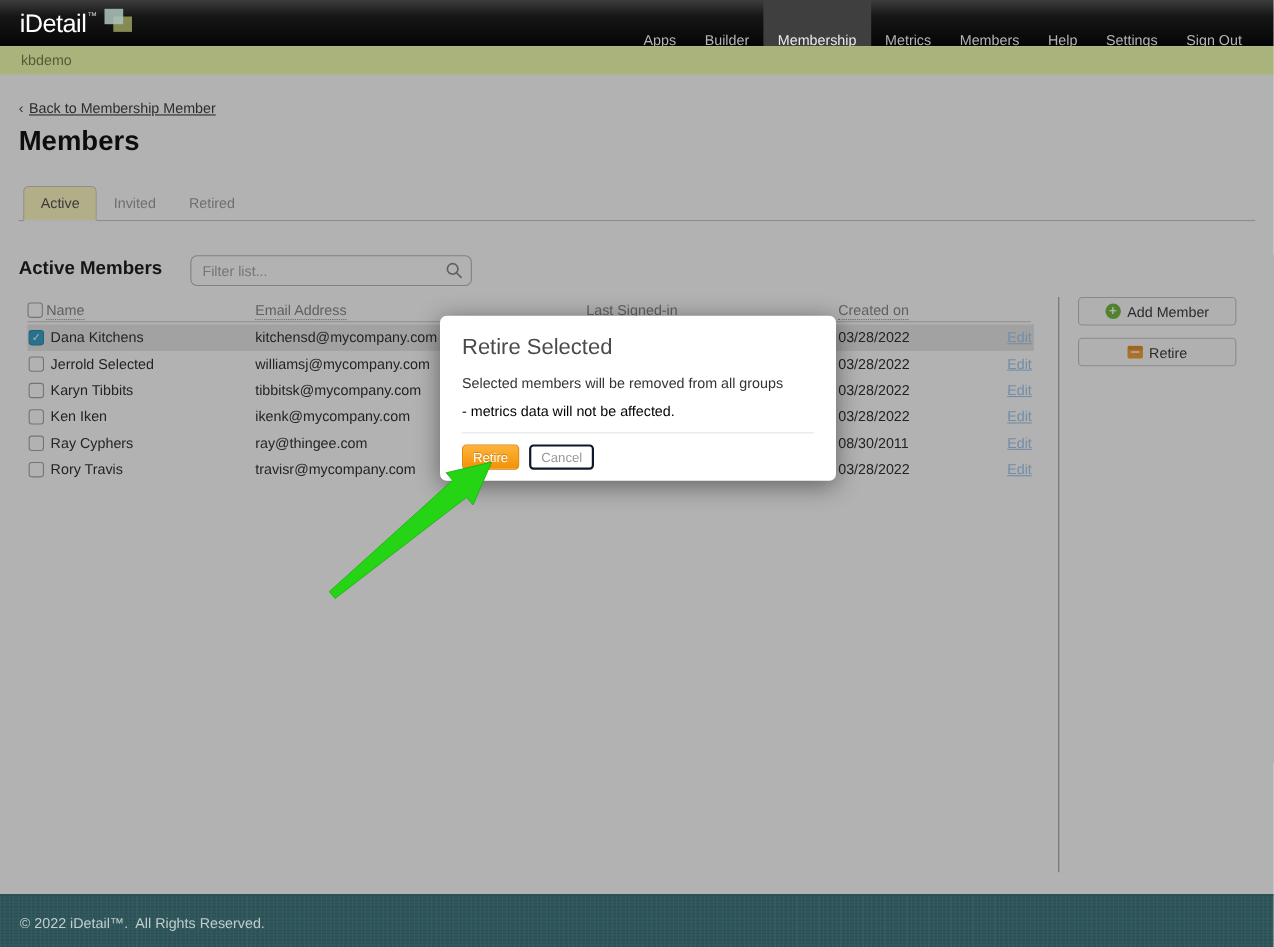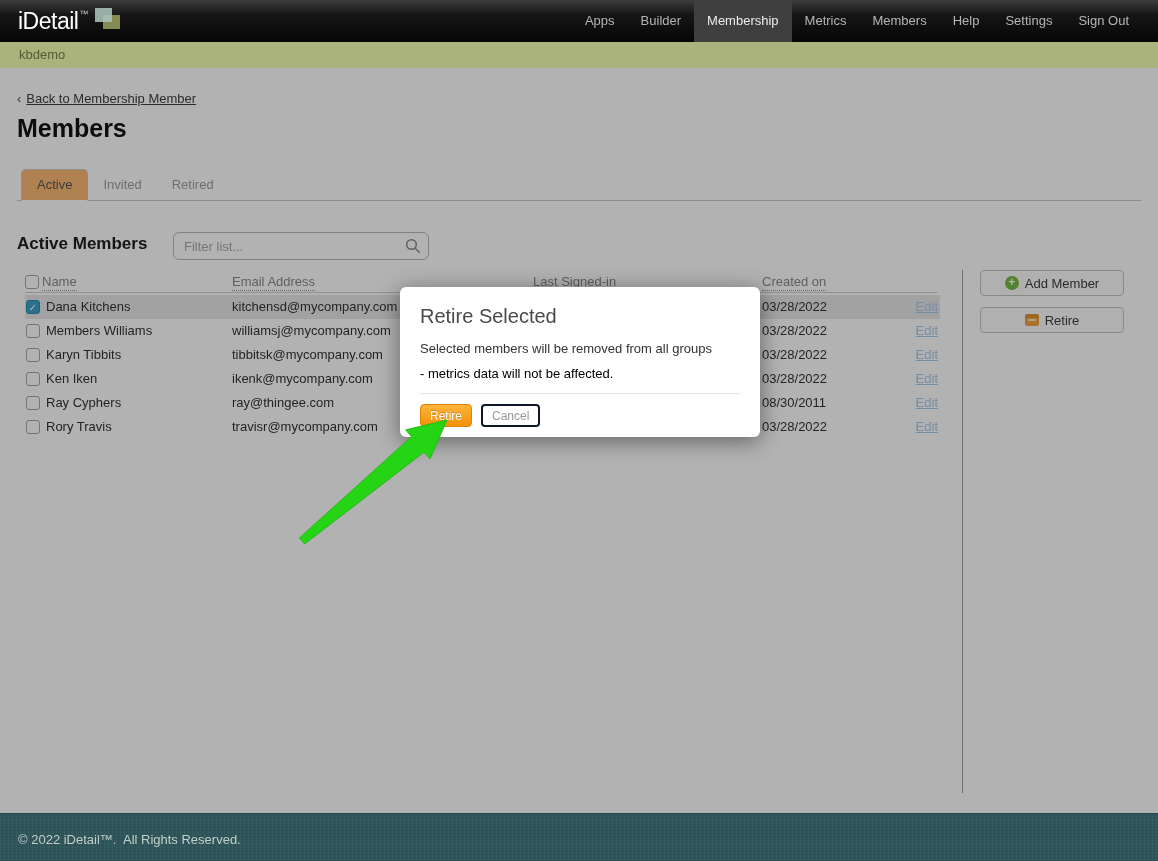--- a/index.html
+++ b/index.html
@@ -15,41 +15,41 @@
     background:linear-gradient(180deg,#3d3d3d 0%,#161616 35%,#050505 100%);
     display:flex; align-items:center; z-index:3;
   }
   .logo { display:flex; align-items:flex-start; margin-left:18px; cursor:default; }
   .logo-text { color:#fff; font-size:23px; letter-spacing:-0.5px; line-height:30px; }
   .logo-tm { color:#cfcfcf; font-size:9px; margin:3px 2px 0 1px; }
   .logo-icon { position:relative; width:30px; height:26px; margin-left:4px; }
   .logo-icon .sq-back { position:absolute; left:9px; top:9px; width:17px; height:14px; background:#8b9156; opacity:.95; }
   .logo-icon .sq-front { position:absolute; left:1px; top:2px; width:17px; height:14px; background:#a9c2ba; opacity:.88; }
   .nav-items { margin-left:auto; margin-right:16px; display:flex; height:42px; align-items:stretch; }
-  .nav-item { color:#b5b5b5; font-size:13px; line-height:42px; padding:0 13px; cursor:pointer; }
+  .nav-item { color:#b5b5b5; font-size:13px; line-height:42px; padding:16px 13px; cursor:pointer; }
   .nav-item.active { background:#3f3f3f; color:#ececec; }
 
   
   .subheader {
     position:absolute; top:42px; left:0; width:100%; height:26px;
     background:#a9b37b; color:#565b36; font-size:13px; line-height:26px; padding-left:19px; z-index:3;
   }
 
   
   .content { position:absolute; top:68px; left:0; width:100%; height:745px; background:#fff; z-index:1; }
 
   .back-link { position:absolute; left:17px; top:23px; font-size:13px; color:#3f3f3f; cursor:pointer; }
   .back-link .chev { text-decoration:none; margin-right:5px; color:#555; }
   .back-link .back-text { text-decoration:underline; }
 
   .page-title { position:absolute; left:17px; top:46px; font-size:25px; font-weight:bold; color:#141414; }
 
   .tabbar { position:absolute; left:17px; right:17px; top:101px; height:32px; border-bottom:1px solid #c9c9c9; display:flex; align-items:flex-end; }
   .tab { font-size:13px; color:#9f9f9f; line-height:30px; padding:0 15px; cursor:pointer; }
-  .tab.on { background:#fdba74; border:1px solid #c9c9c9; border-bottom:1px solid #fff; margin-bottom:-1px; border-radius:5px 5px 0 0; color:#555; margin-left:4px; }
+  .tab.on { background:#fef9c3; border:1px solid #c9c9c9; border-bottom:1px solid #fff; margin-bottom:-1px; border-radius:5px 5px 0 0; color:#555; margin-left:4px; }
 
   .section-title { position:absolute; left:17px; top:166px; font-size:17px; font-weight:bold; color:#202020; }
 
   .filter-wrap { position:absolute; left:173px; top:164px; width:256px; height:28px; }
   .filter-input { width:100%; height:100%; border:1px solid #b9b9b9; border-radius:6px; padding:0 30px 0 10px; font-size:13px; color:#444; font-family:inherit; background:#fff; outline:none; }
   .filter-input::placeholder { color:#a9a9a9; }
   .search-icon { position:absolute; right:8px; top:6px; width:16px; height:16px; }
 
   
   .thead { position:absolute; left:25px; top:206px; width:912px; height:19px; border-bottom:1px solid #cfcfcf; font-size:13px; color:#8a8a8a; }
@@ -171,21 +171,21 @@
     <div class="rows">
         <div class="row hl">
           <span class="cb on">✓</span>
           <span class="c-name">Dana Kitchens</span>
           <span class="c-email">kitchensd@mycompany.com</span>
           <span class="c-created">03/28/2022</span>
           <span class="c-edit">Edit</span>
         </div>
         <div class="row">
           <span class="cb"></span>
-          <span class="c-name">Members Williams</span>
+          <span class="c-name">Jerrold Selected</span>
           <span class="c-email">williamsj@mycompany.com</span>
           <span class="c-created">03/28/2022</span>
           <span class="c-edit">Edit</span>
         </div>
         <div class="row">
           <span class="cb"></span>
           <span class="c-name">Karyn Tibbits</span>
           <span class="c-email">tibbitsk@mycompany.com</span>
           <span class="c-created">03/28/2022</span>
           <span class="c-edit">Edit</span>

